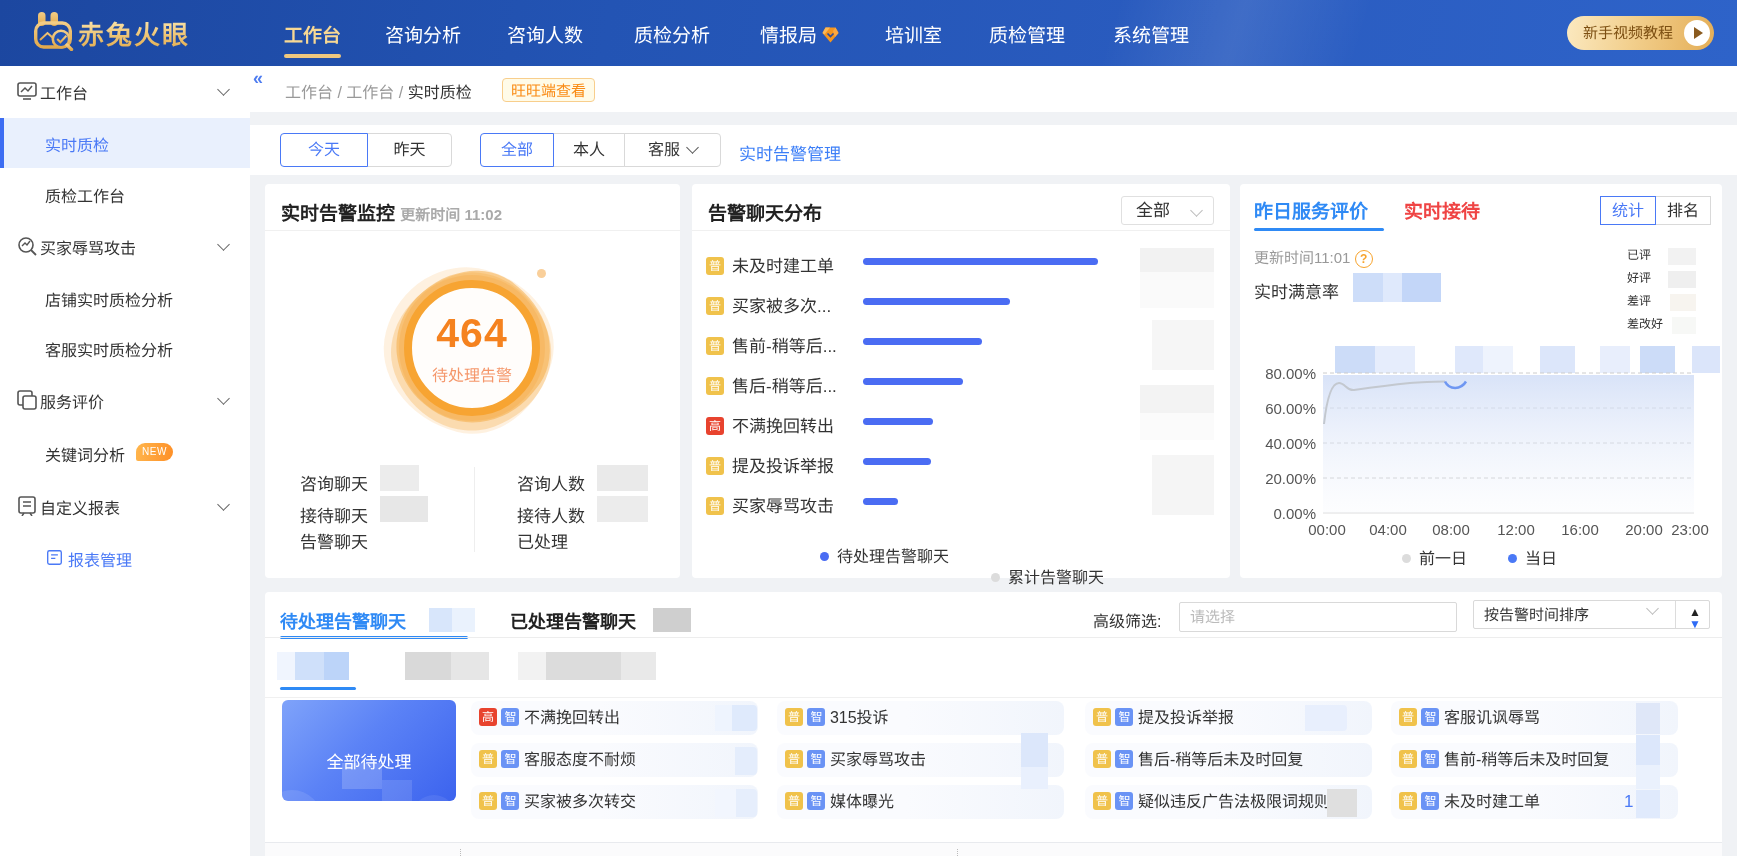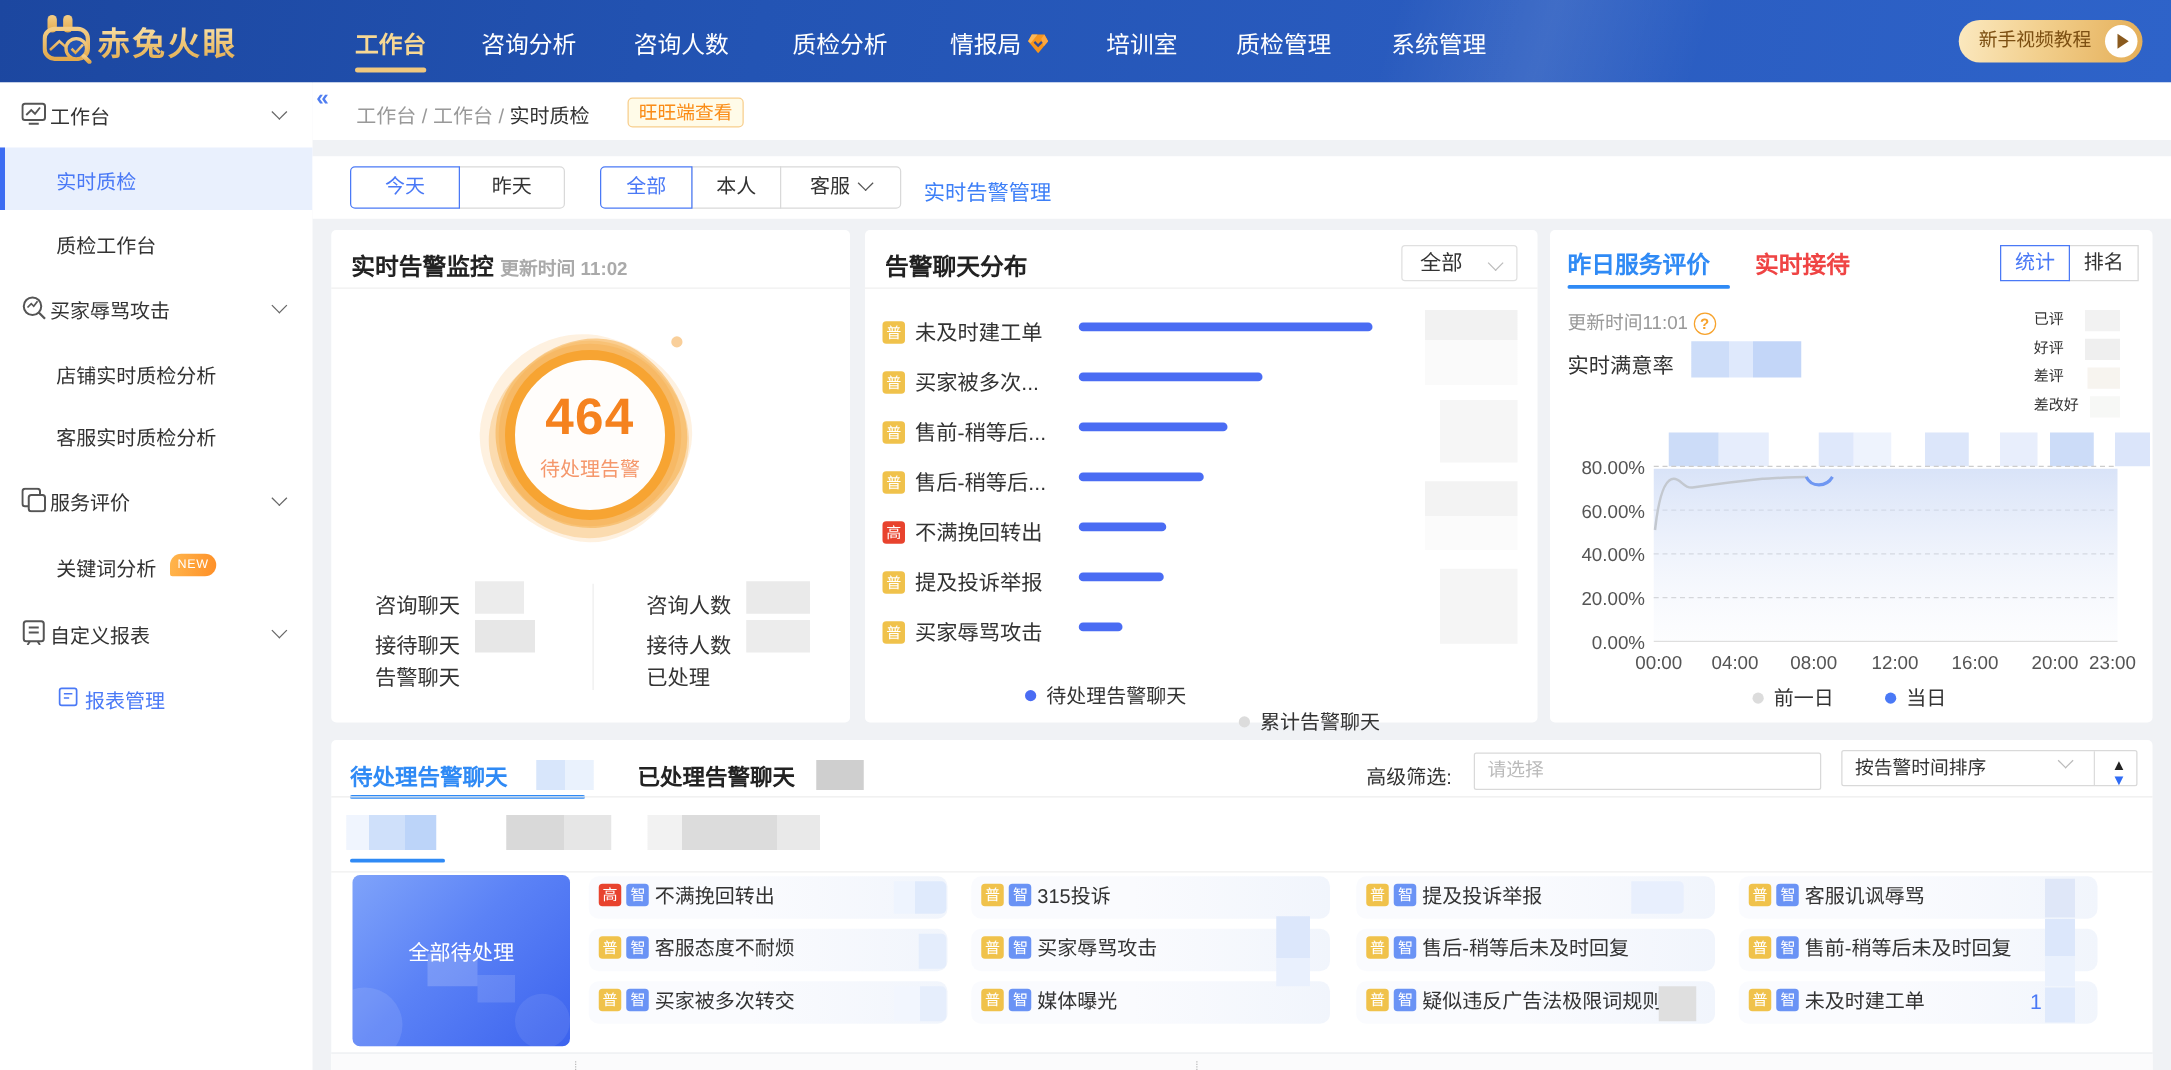--- a/index.html
+++ b/index.html
@@ -69,21 +69,21 @@
 .legend-dot { display:inline-block; width:9px; height:9px; border-radius:50%; vertical-align:middle; margin-right:8px; margin-top:-3px; }
 
 .tabs3 { position:absolute; left:14px; top:12px; font-size:19px; font-weight:bold; color:#222; }
 .minibtn { position:absolute; top:12px; width:56px; height:29px; border:1px solid #d9d9d9; background:#fff; color:#333; font-size:16px; text-align:center; line-height:27px; }
 .minibtn.sel { border-color:#4a79f6; color:#4a79f6; z-index:2; }
 .qmark { display:inline-block; width:18px; height:18px; border:1.5px solid #f7a32c; border-radius:50%; color:#f7a32c; font-size:12px; text-align:center; line-height:17px; font-weight:bold; vertical-align:middle; }
 
 .tab4 { position:absolute; font-size:18px; font-weight:bold; }
 .pill-underline { position:absolute; height:3px; background:#2f8af5; border-radius:2px; }
 .input { position:absolute; height:30px; border:1px solid #d9d9d9; border-radius:2px; background:#fff; font-size:15px; color:#bbb; line-height:28px; padding-left:10px; }
-.allcard { position:absolute; left:282px; top:700px; width:174px; height:137px; border-radius:6px; overflow:hidden;
+.allcard { position:absolute; left:282px; top:700px; width:174px; height:101px; border-radius:6px; overflow:hidden;
   background:linear-gradient(135deg,#7fa3fa 0%,#5b82f6 45%,#3c63ee 100%); color:#fff; font-size:17px; }
 .trow { position:absolute; width:287px; height:34px; border-radius:8px; background:linear-gradient(90deg,#fafbfe 45%,#f1f5fc 100%); font-size:16px; color:#333; line-height:34px; white-space:nowrap; }
 .trow .bdg { margin-top:-3px; }
 </style>
 </head>
 <body>
 
 <div id="topnav">
   <div class="streak"></div>
   <svg class="logo" width="40" height="40" viewBox="0 0 40 40">

